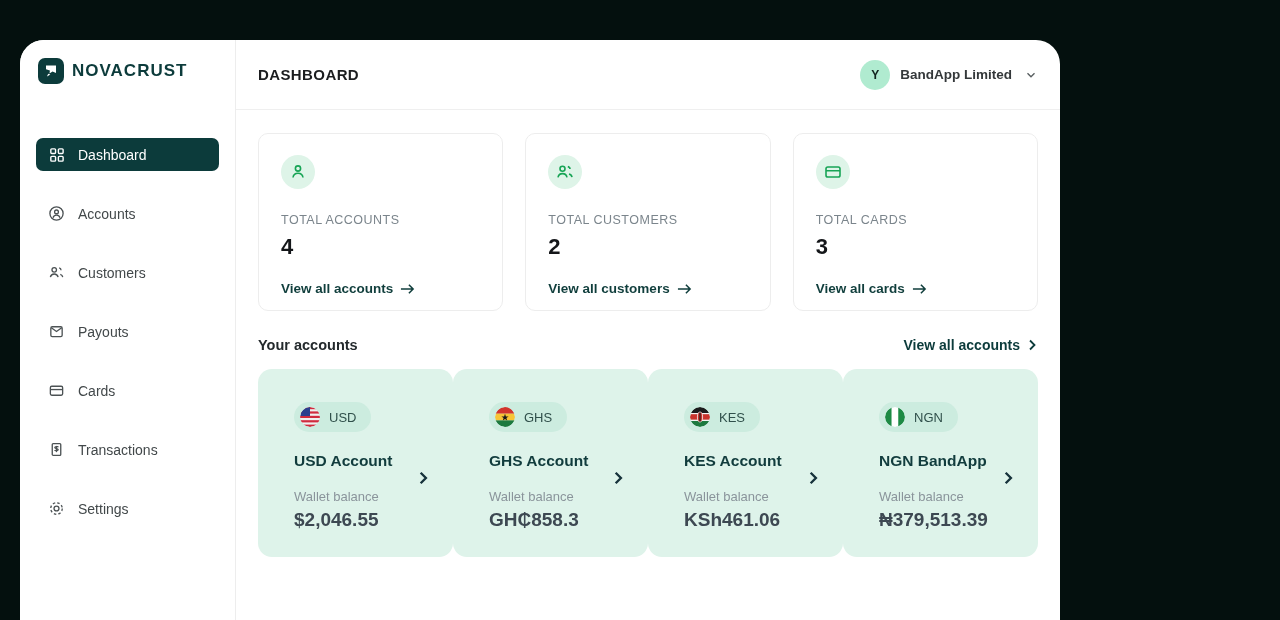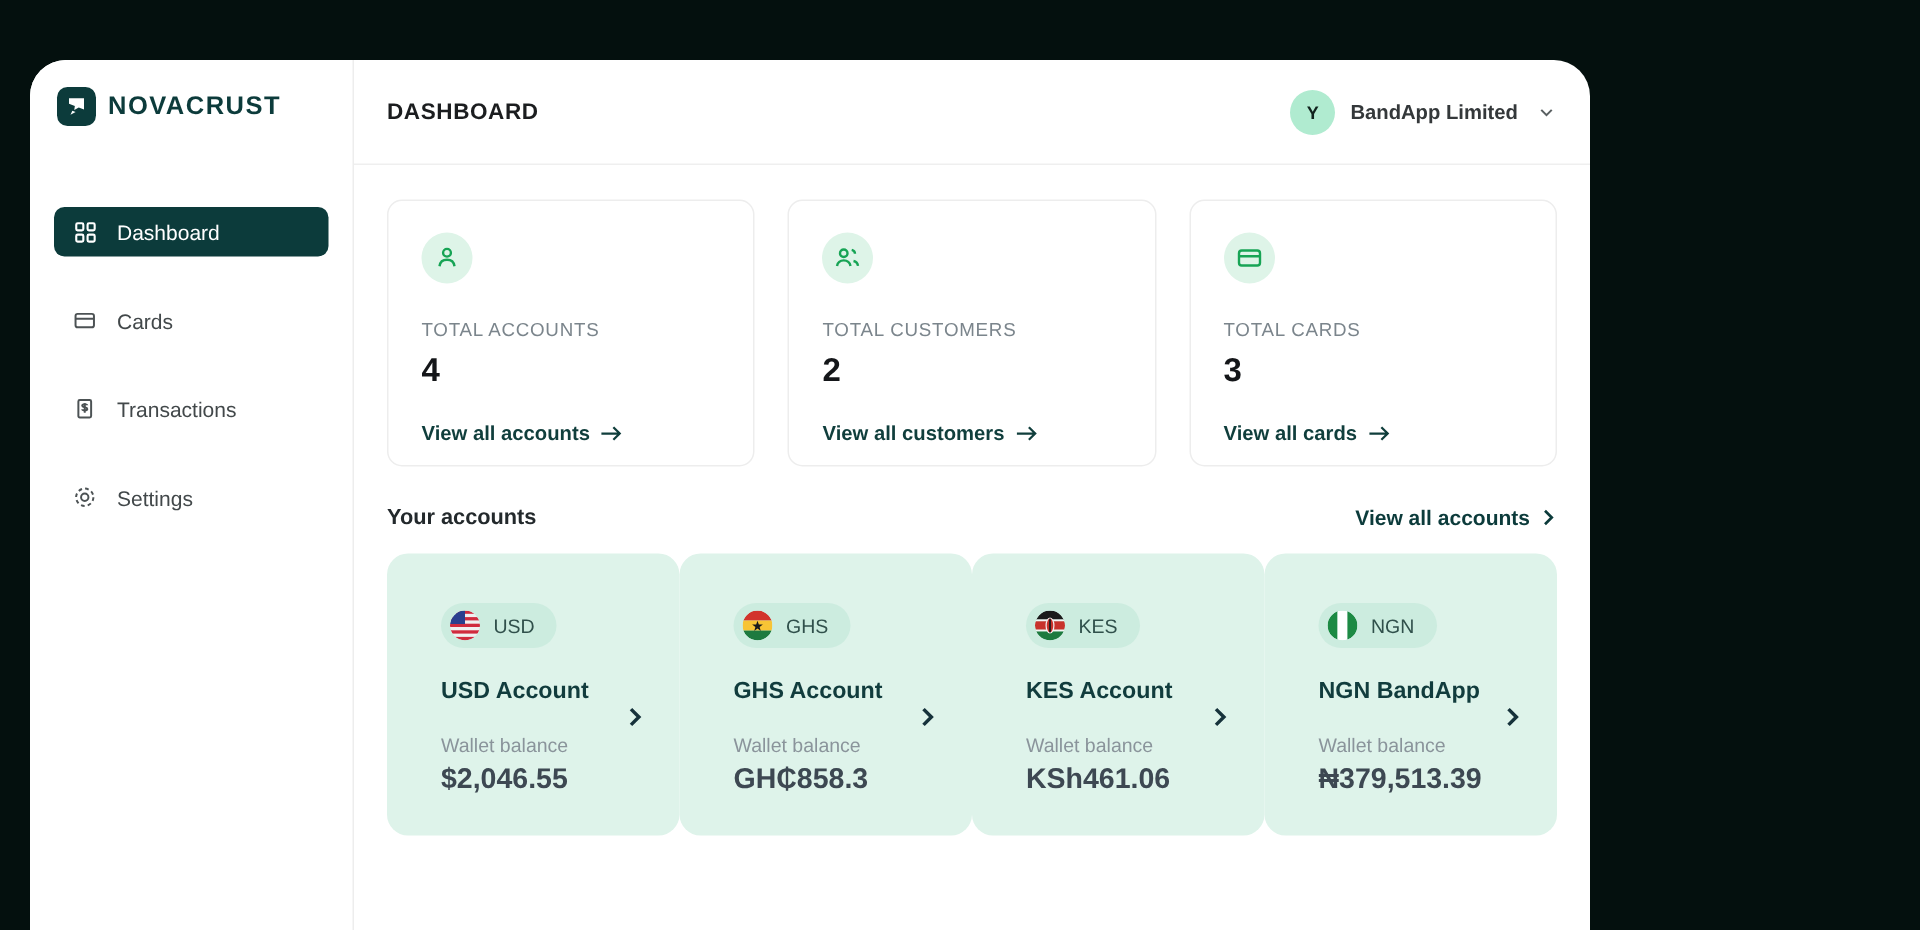--- a/index.html
+++ b/index.html
@@ -124,22 +124,52 @@
           <svg width="17" height="17" viewBox="0 0 18 18" fill="none" stroke="currentColor" stroke-width="1.5">
             <rect x="3" y="3" width="5" height="5" rx="1"></rect>
               <rect x="11" y="3" width="5" height="5" rx="1"></rect>
             <rect x="3" y="11" width="5" height="5" rx="1"></rect>
               <rect x="11" y="11" width="5" height="5" rx="1"></rect>
           </svg>
         </span>
         <span class="nav-label">Dashboard</span>
       </div>
 
-
-
+      <div class="nav-item">
+        <span class="nav-icon">
+          <svg width="17" height="17" viewBox="0 0 18 18" fill="none" stroke="currentColor" stroke-width="1.4">
+            <circle cx="9" cy="9" r="7"></circle>
+              <circle cx="9" cy="7.3" r="2"></circle>
+            <path d="M5.3 13.4 C6 11.6 7.4 10.8 9 10.8 C10.6 10.8 12 11.6 12.7 13.4"></path>
+          </svg>
+        </span>
+        <span class="nav-label">Accounts</span>
+      </div>
+
+      <div class="nav-item">
+        <span class="nav-icon">
+          <svg width="17" height="17" viewBox="0 0 18 18" fill="none" stroke="currentColor" stroke-width="1.4">
+            <circle cx="6.6" cy="6.2" r="2.4"></circle>
+            <path d="M2.5 14 C3 11.8 4.6 10.6 6.6 10.6 C8.6 10.6 10.2 11.8 10.7 14"></path>
+            <path d="M11.8 4.2 C13 4.5 13.8 5.4 13.8 6.5"></path>
+            <path d="M13 10.9 C14.5 11.3 15.4 12.4 15.6 13.8"></path>
+          </svg>
+        </span>
+        <span class="nav-label">Customers</span>
+      </div>
+
+      <div class="nav-item">
+        <span class="nav-icon">
+          <svg width="17" height="17" viewBox="0 0 18 18" fill="none" stroke="currentColor" stroke-width="1.4">
+            <rect x="3" y="4" width="12" height="10.5" rx="1.5"></rect>
+            <path d="M3.5 5 L9 9 L14.5 5"></path>
+          </svg>
+        </span>
+        <span class="nav-label">Payouts</span>
+      </div>
 
       <div class="nav-item">
         <span class="nav-icon">
           <svg width="17" height="17" viewBox="0 0 18 18" fill="none" stroke="currentColor" stroke-width="1.4">
             <rect x="2.5" y="4.5" width="13" height="9.5" rx="1.5"></rect>
             <path d="M2.5 8 H15.5"></path>
           </svg>
         </span>
         <span class="nav-label">Cards</span>
       </div>

